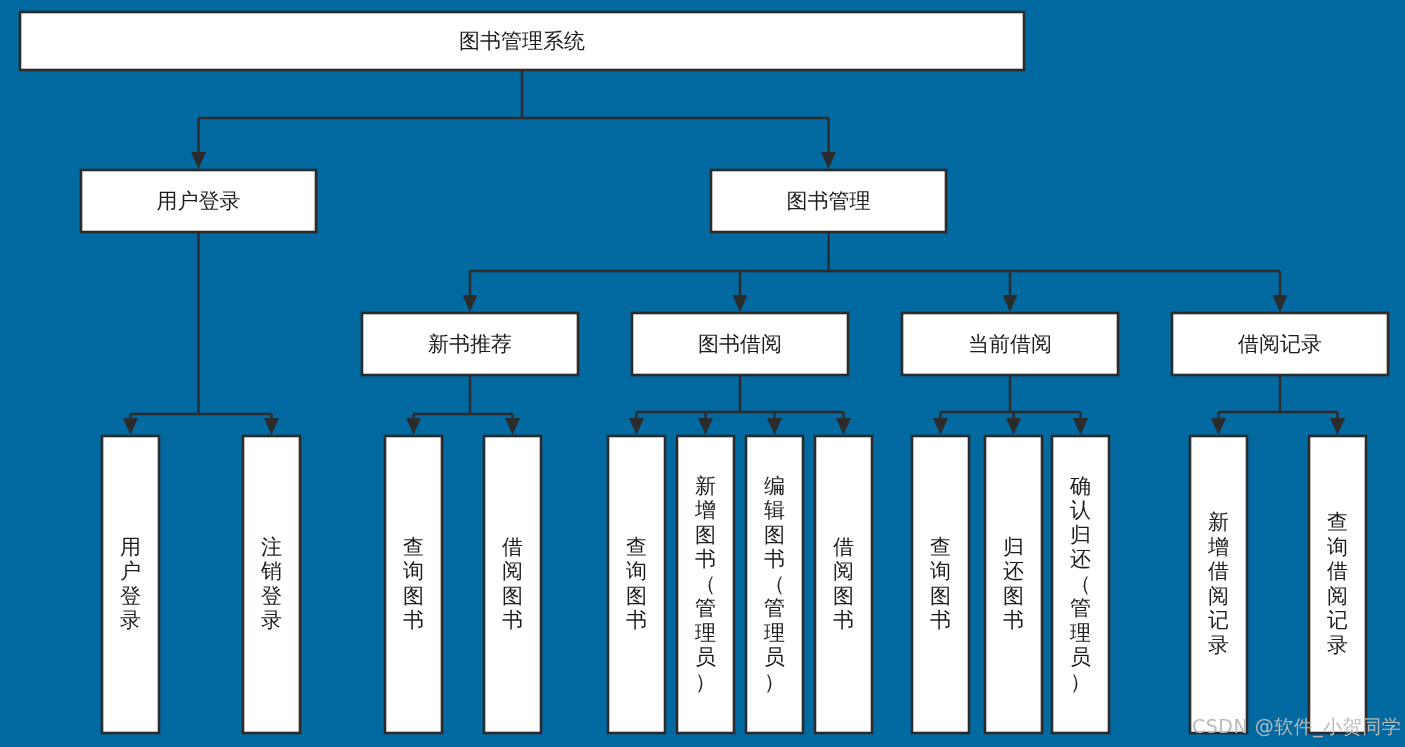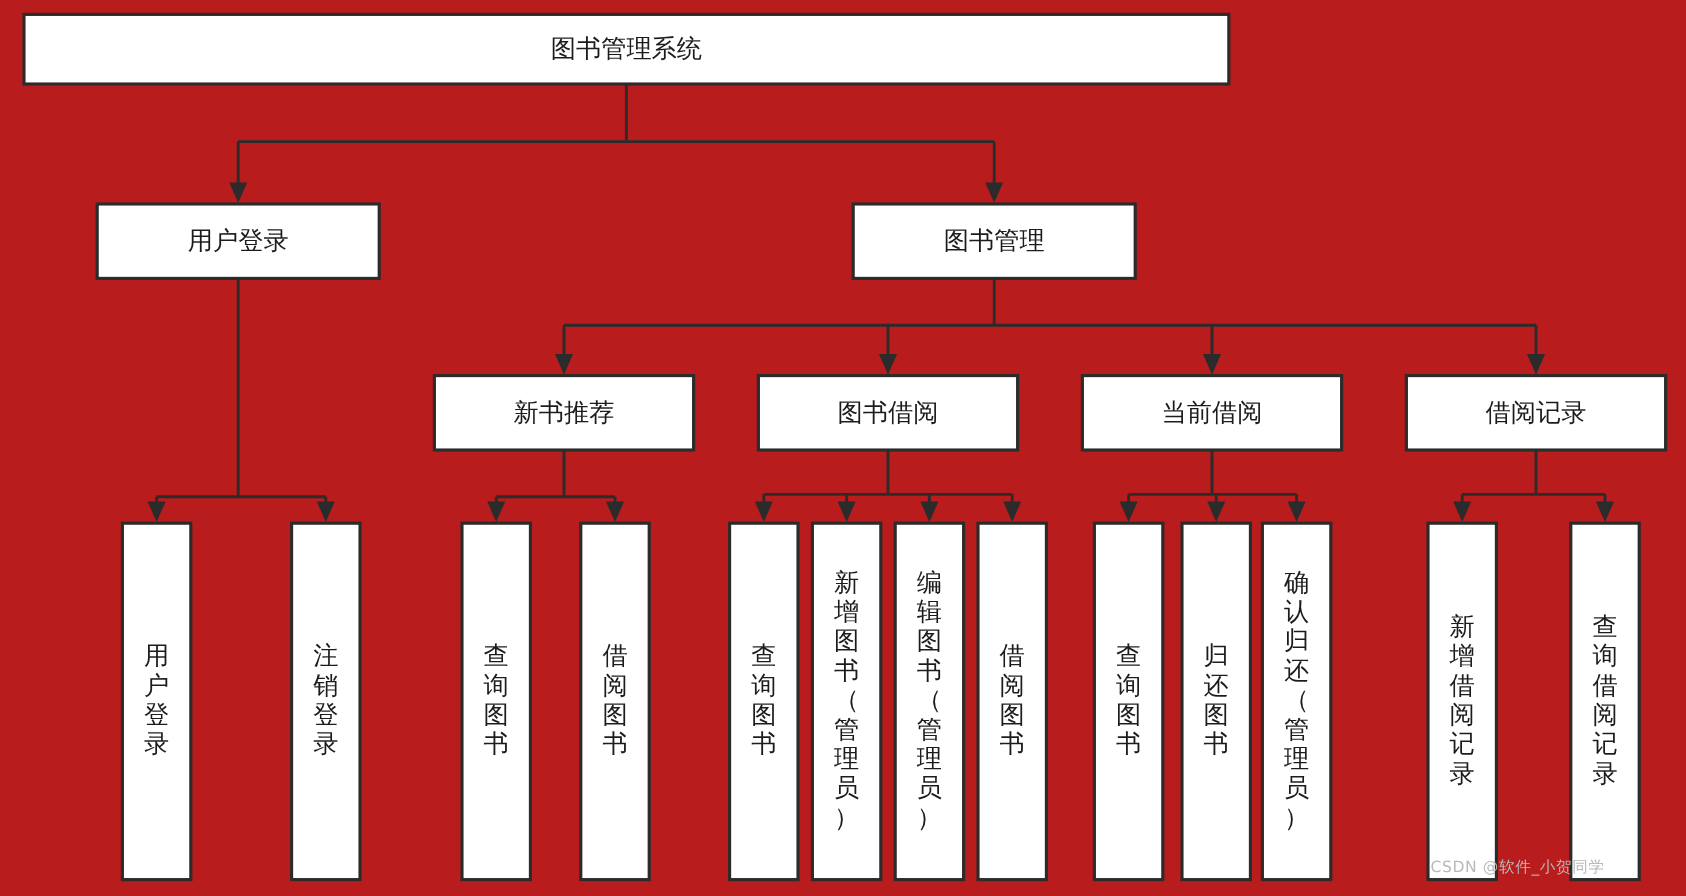--- a/index.html
+++ b/index.html
@@ -10,21 +10,21 @@
   body {
     width: 1405px;
     height: 747px;
     font-family: "DejaVu Sans", "Liberation Sans", sans-serif;
     overflow: hidden;
   }
   #diagram-root {
     position: relative;
     width: 1405px;
     height: 747px;
-    background: #b91c1c;
+    background: #0369a1;
   }
   svg#flow-svg {
     position: absolute;
     left: 0;
     top: 0;
     width: 1405px;
     height: 747px;
   }
   .node-box {
     fill: #ffffff;
@@ -50,21 +50,21 @@
     fill: none;
     stroke-linecap: butt;
   }
   .edge-arrow {
     fill: #2b2b2b;
     stroke: none;
   }
   .watermark-text {
     position: absolute;
     font-family: "DejaVu Sans", "Liberation Sans", sans-serif;
-    font-size: 13px;
+    font-size: 19px;
     color: #b9b9b9;
     white-space: nowrap;
     left: 1192px;
     top: 714px;
     letter-spacing: 0.5px;
   }
 </style>
 </head>
 <body>
 

